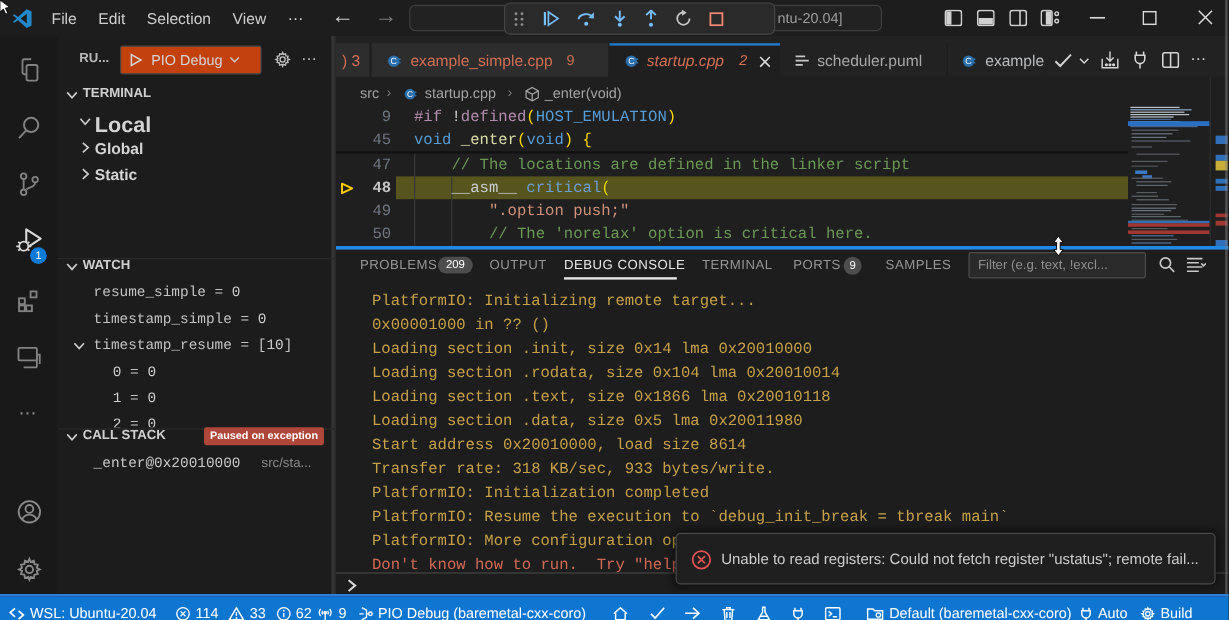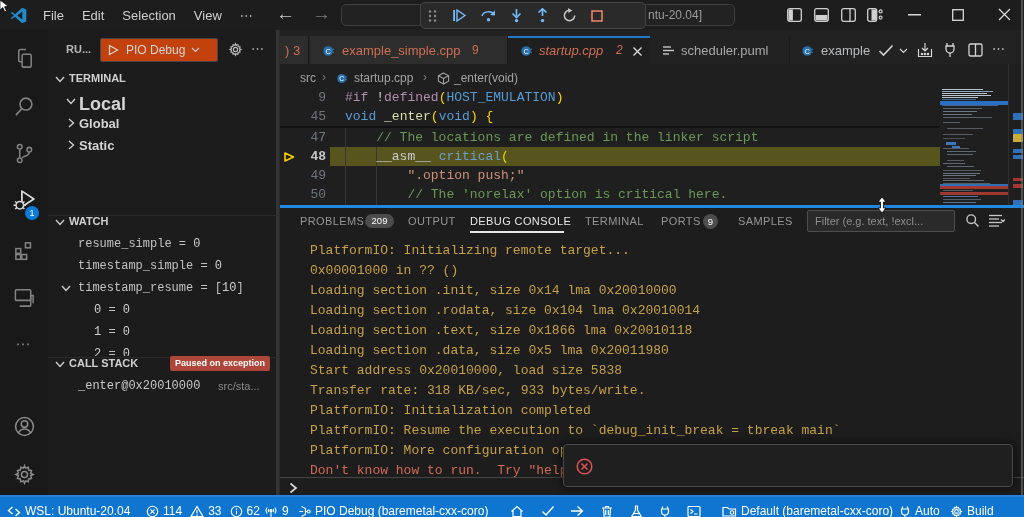--- a/index.html
+++ b/index.html
@@ -435,38 +435,39 @@
         <path d="M12 5.5 L14 7.5 L16 5.5" fill="none"></path>
       </g>
     </svg>
 
   <div class="cl" style="top:36px;">PlatformIO: Initializing remote target...</div>
   <div class="cl" style="top:56px;">0x00001000 in ?? ()</div>
   <div class="cl" style="top:76px;">Loading section .init, size 0x14 lma 0x20010000</div>
   <div class="cl" style="top:96px;">Loading section .rodata, size 0x104 lma 0x20010014</div>
   <div class="cl" style="top:116px;">Loading section .text, size 0x1866 lma 0x20010118</div>
   <div class="cl" style="top:136px;">Loading section .data, size 0x5 lma 0x20011980</div>
-  <div class="cl" style="top:156px;">Start address 0x20010000, load size 5838</div>
+  <div class="cl" style="top:156px;">Start address 0x20010000, load size 8614</div>
   <div class="cl" style="top:176px;">Transfer rate: 318 KB/sec, 933 bytes/write.</div>
   <div class="cl" style="top:196px;">PlatformIO: Initialization completed</div>
   <div class="cl" style="top:216px;">PlatformIO: Resume the execution to `debug_init_break = tbreak main`</div>
   <div class="cl" style="top:236px;">PlatformIO: More configuration op</div>
   <div class="cl" style="top:256px;color:#d16a55;">Don't know how to run.  Try "help</div>
 
   <div class="abs" style="left:0;top:272px;width:744px;height:1px;background:#454545;"></div>
   <svg class="abs" style="left:9px;top:277px" width="9" height="12" viewBox="0 0 9 12">
       <path d="M1.5 1.5 L7 6 L1.5 10.5" fill="none" stroke="#d7d7d7" stroke-width="1.7"></path>
     </svg>
 </div>
 
 <div class="abs" id="notification" style="left:563px;top:444px;width:450px;height:43px;background:#1f1f1f;border:1px solid #4a4a4a;border-radius:4px;box-shadow:0 0 8px 2px rgba(0,0,0,.5);">
   <svg class="abs" style="left:12px;top:13px" width="17" height="17" viewBox="0 0 17 17">
       <circle cx="8.5" cy="8.5" r="7.3" fill="none" stroke="#e05252" stroke-width="1.5"></circle>
       <path d="M5.5 5.5 L11.5 11.5 M11.5 5.5 L5.5 11.5" stroke="#e05252" stroke-width="1.5"></path>
     </svg>
+  <div class="abs" style="left:37px;top:14px;font-size:12.5px;color:#cccccc;white-space:nowrap;">Unable to read registers: Could not fetch register "ustatus"; remote fail...</div>
 </div>
 
 <svg class="abs" style="left:876px;top:196px;z-index:50;" width="12" height="18" viewBox="0 0 12 18">
     <path d="M6 1 L10 6 H7.5 V12 H10 L6 17 L2 12 H4.5 V6 H2 Z" fill="#ffffff" stroke="#000" stroke-width="0.8"></path>
   </svg>
 <div class="abs" style="left:1021px;top:0;width:2px;height:497px;background:rgba(130,130,130,0.5);z-index:60;"></div>
 
 <div class="abs" style="left:0;top:495px;width:1024px;height:2px;background:#2a80d8;z-index:70;"></div>
 <div class="abs" id="statusbar" style="left:0;top:497px;width:1024px;height:20px;background:#0e76d1;color:#ffffff;font-size:12px;">
   <div class="sb" style="left:7px;">

